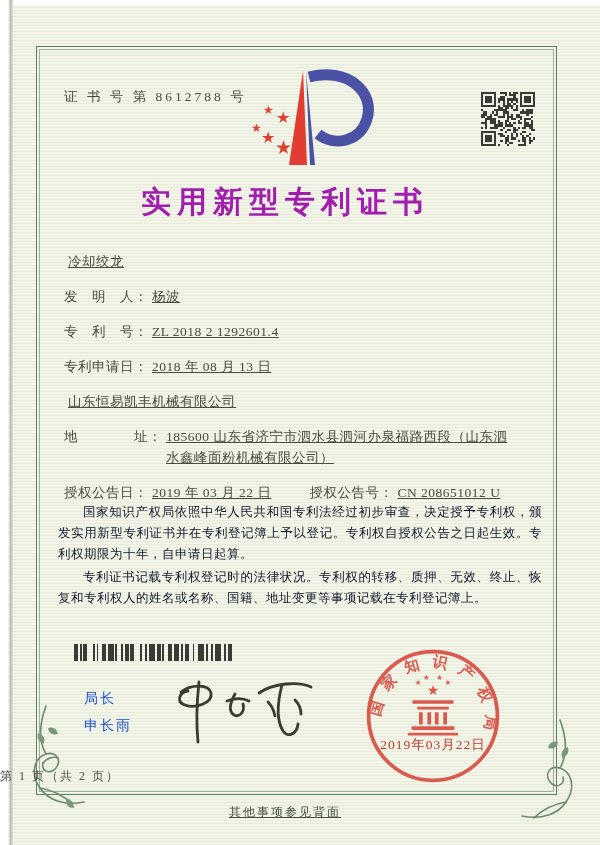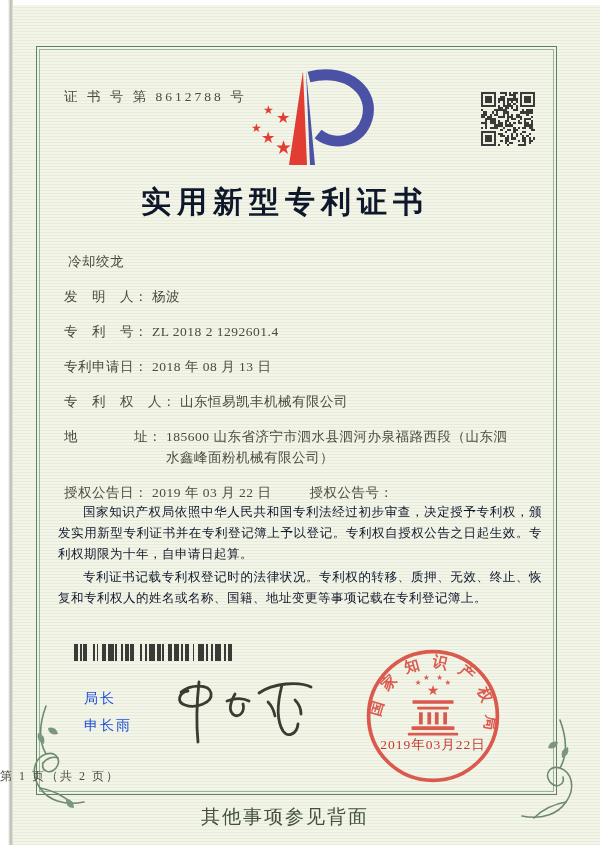--- a/index.html
+++ b/index.html
@@ -31,26 +31,26 @@
   .cert-no{
     position:absolute;left:64px;top:88px;
     font-size:13.5px;color:#4c4c42;letter-spacing:3px;
   }
   .logo{position:absolute;left:233px;top:66px;width:152px;height:122px;}
   .logo .star{position:absolute;color:#e23d33;line-height:1;}
   .qr{position:absolute;left:477px;top:92px;width:62px;height:54px;}
   .qr svg{width:100%;height:100%;}
   .title{
     position:absolute;left:0;right:30px;top:182px;text-align:center;
-    font-size:30px;font-weight:700;color:#0f172a;letter-spacing:6px;
+    font-size:30px;font-weight:700;color:#a21caf;letter-spacing:6px;
   }
   .fields{position:absolute;left:64px;top:251px;width:480px;font-size:13.5px;color:#4b4b40;}
   .field-row{display:flex;align-items:flex-start;line-height:21px;margin-bottom:14px;letter-spacing:.5px;}
   .field-label{flex-shrink:0;white-space:pre;}
-  .field-value{margin-left:4px;}
+  .field-value{margin-left:4px;text-decoration:underline;}
   .grant-row{display:flex;line-height:21px;letter-spacing:.5px;}
   .grant-no-group{margin-left:38px;display:flex;}
   .paragraphs{
     position:absolute;left:58px;top:502px;width:484px;
     font-size:12.5px;line-height:21px;color:#0f172a;text-align:justify;letter-spacing:.5px;
   }
   .paragraphs p{margin:0 0 2px 0;text-indent:2em;}
   .barcode{position:absolute;left:74px;top:644px;width:158px;height:17px;}
   .barcode svg{width:100%;height:100%;}
   .signer{position:absolute;left:84px;top:690px;font-size:14px;color:#1d4ed8;letter-spacing:2px;}
@@ -61,21 +61,21 @@
   .seal-date{
     position:absolute;left:356px;top:736px;width:154px;text-align:center;
     font-size:13.5px;color:#c23a2e;letter-spacing:1px;
   }
   .page-no{
     position:absolute;left:0;right:45px;top:768px;
     font-size:12px;color:#4c4c42;letter-spacing:2px;
   }
   .footer-note{
     position:absolute;left:0;right:30px;top:804px;text-align:center;
-    font-size:19px;color:#44503c;letter-spacing:2px;
+    font-size:12px;color:#44503c;letter-spacing:2px;text-decoration:underline;
   }
   .ornament{position:absolute;pointer-events:none;}
   .ornament.bl{left:14px;top:698px;width:96px;height:112px;}
   .ornament.br{left:496px;top:712px;width:96px;height:112px;transform:scaleX(-1);}
 </style>
 </head>
 <body>
 
 <div class="paper"></div>
 <div class="scan-shadow-left"></div>
@@ -450,32 +450,32 @@
   </div>
   <div class="field-row">
     <span class="field-label">专　利　号：</span>
     <span class="field-value">ZL 2018 2 1292601.4</span>
   </div>
   <div class="field-row">
     <span class="field-label">专利申请日：</span>
     <span class="field-value">2018 年 08 月 13 日</span>
   </div>
   <div class="field-row">
-    <span class="field-label">专　利　权　人：</span>
     <span class="field-value">山东恒易凯丰机械有限公司</span>
   </div>
   <div class="field-row">
     <span class="field-label">地　　　　址：</span>
     <span class="field-value" style="max-width:352px;">185600 山东省济宁市泗水县泗河办泉福路西段（山东泗水鑫峰面粉机械有限公司）</span>
   </div>
   <div class="grant-row">
     <span class="field-label">授权公告日：</span>
     <span class="field-value">2019 年 03 月 22 日</span>
     <span class="grant-no-group">
       <span class="field-label">授权公告号：</span>
+      <span class="field-value">CN 208651012 U</span>
     </span>
   </div>
 </div>
 
 <div class="paragraphs">
   <p>国家知识产权局依照中华人民共和国专利法经过初步审查，决定授予专利权，颁发实用新型专利证书并在专利登记簿上予以登记。专利权自授权公告之日起生效。专利权期限为十年，自申请日起算。</p>
   <p>专利证书记载专利权登记时的法律状况。专利权的转移、质押、无效、终止、恢复和专利权人的姓名或名称、国籍、地址变更等事项记载在专利登记簿上。</p>
 </div>
 
 <div class="barcode">

